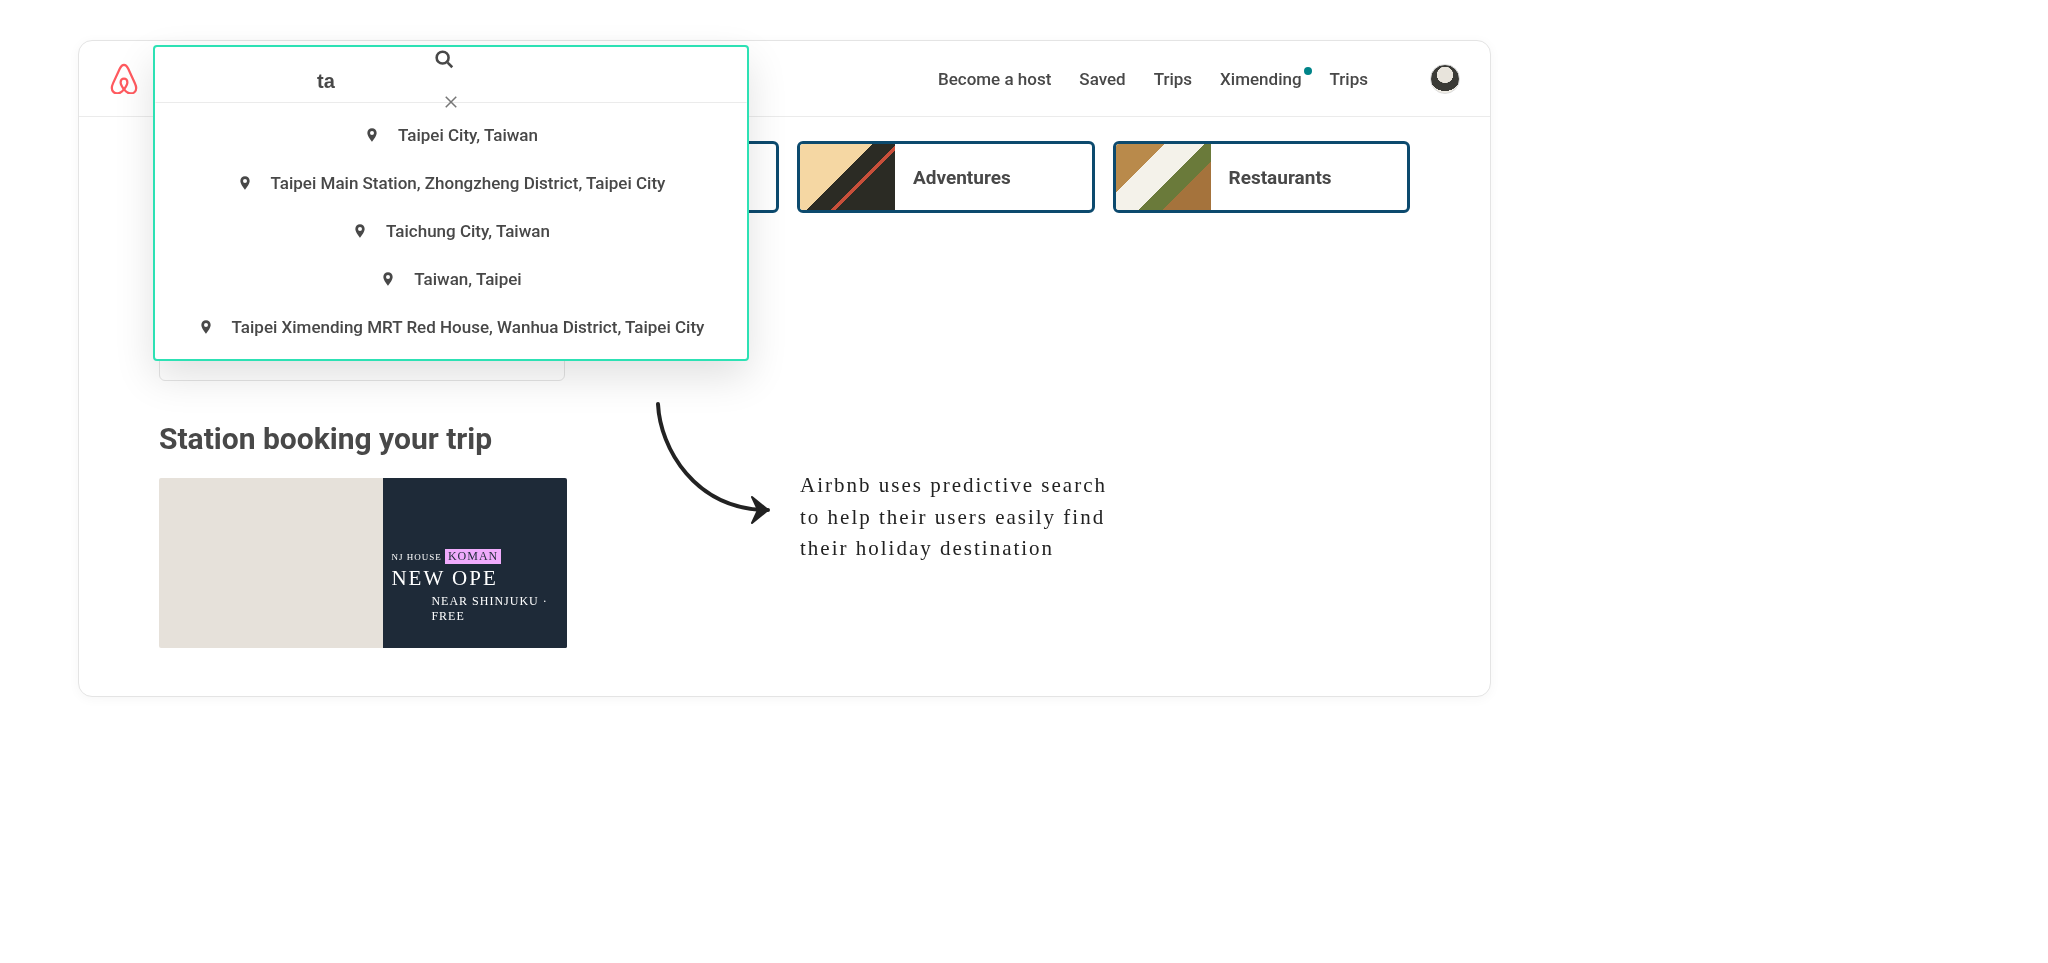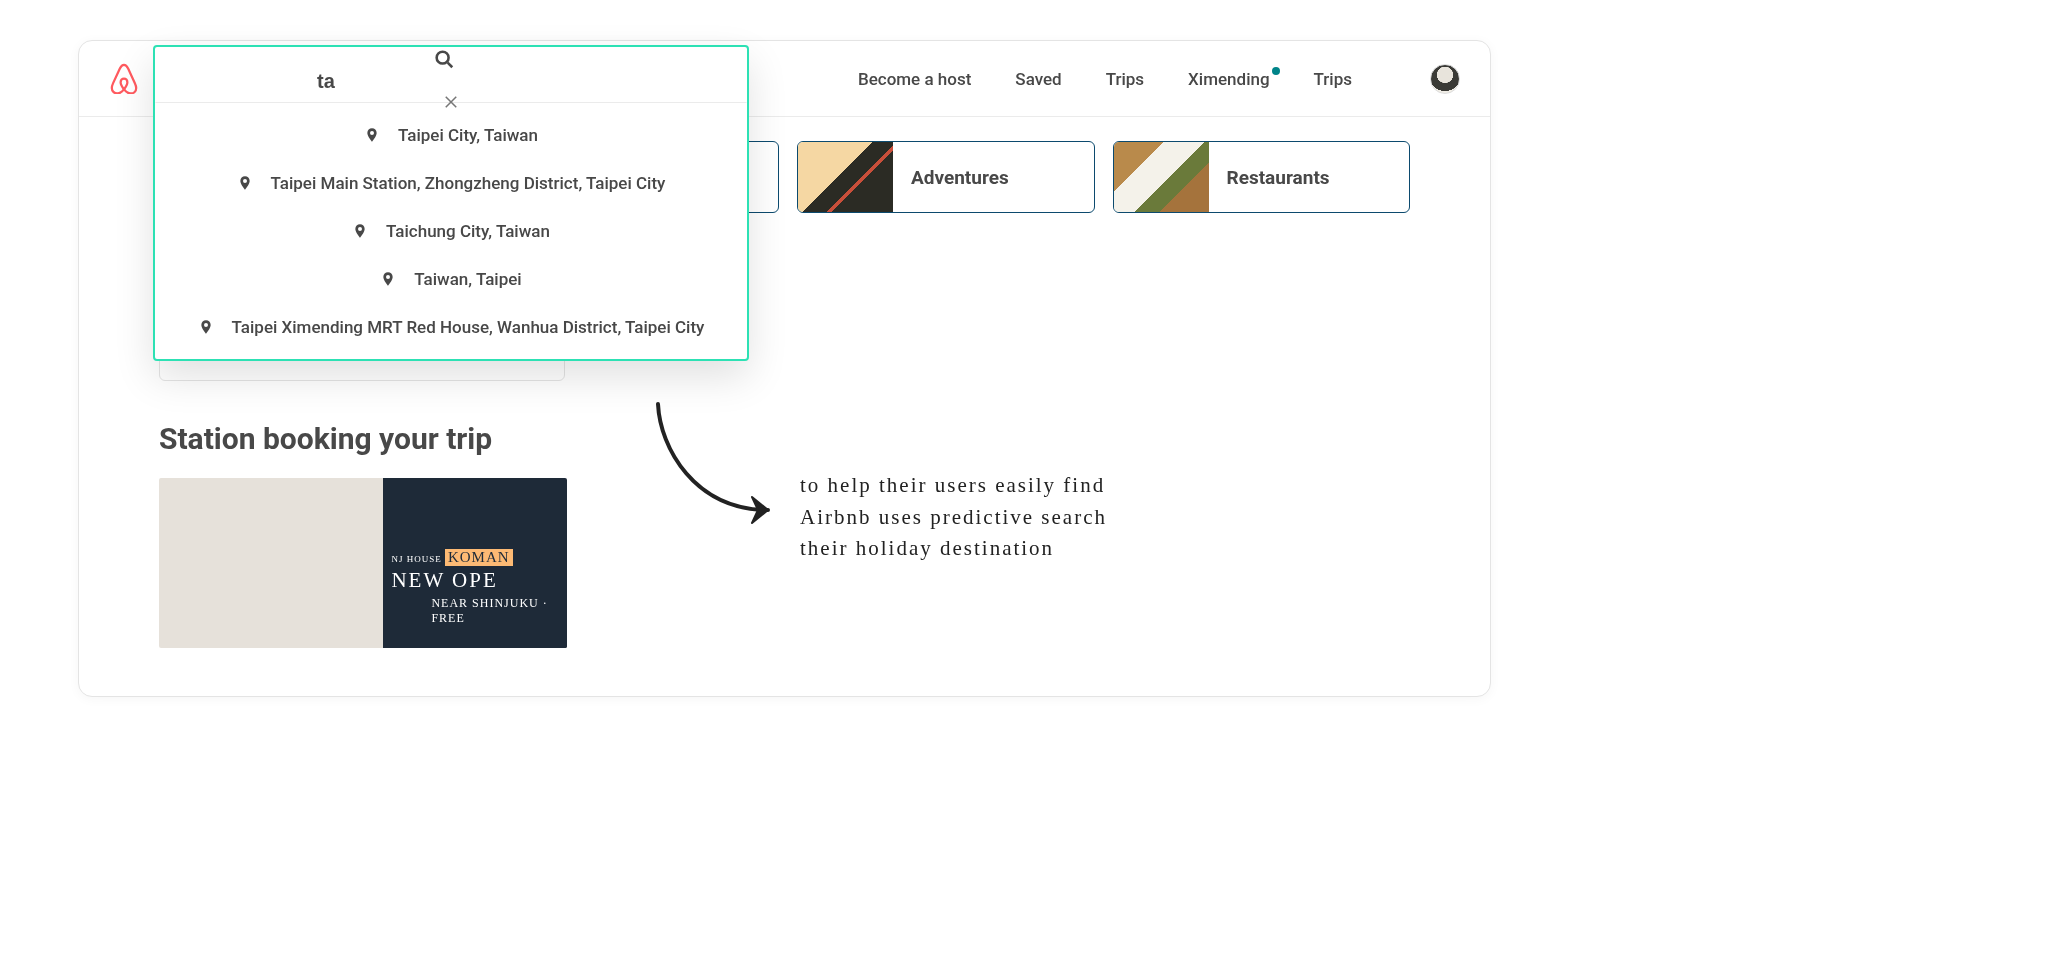--- a/index.html
+++ b/index.html
@@ -57,21 +57,21 @@
   flex: 1;
   border: none;
   font-size: 20px;
   font-weight: 700;
   color: #484848;
   outline: none;
 }
 .clear-icon { width: 18px; height: 18px; color: #767676; }
 
 .nav-spacer { flex: 1; }
-.nav-links { display: flex; align-items: center; gap: 44px; justify-content: flex-end; }
+.nav-links { display: flex; align-items: center; gap: 28px; justify-content: flex-end; }
 .nav-link { font-size: 17px; color: #484848; font-weight: 500; cursor: pointer; position: relative; }
 .notif-dot {
   position: absolute; top: -2px; right: -10px;
   width: 8px; height: 8px; border-radius: 50%;
   background: #008489;
 }
 .avatar {
   width: 30px; height: 30px; border-radius: 50%;
   background: radial-gradient(circle at 50% 35%, #e8e4dc 0 35%, #3a3a36 36% 70%, #f0ede6 71% 100%);
   border: 1px solid #ddd;
@@ -108,21 +108,21 @@
 
 
 .content { padding: 24px 80px; }
 .category-row {
   display: flex; gap: 18px;
   margin-bottom: 30px;
 }
 .cat-card {
   height: 72px;
   flex: 1;
-  border: 1px solid #0c4a6e;
+  border: 3px solid #0c4a6e;
   border-radius: 6px;
   display: flex; align-items: center;
   overflow: hidden;
 }
 .cat-card.blank { flex: 0 0 620px; background:#fff; }
 .cat-thumb {
   width: 95px; height: 100%;
   background: #555;
   flex-shrink: 0;
 }
@@ -154,21 +154,21 @@
   position: relative;
   overflow: hidden;
 }
 .booking-overlay {
   position:absolute; right:0; bottom:0; width:45%; height:62%;
   background:#1e2a38;
   color:#fff; padding:6px 8px;
   font-family: Georgia, serif;
 }
 .ov-small { font-size:9px; letter-spacing:1px; display:block; }
-.ov-smallr { font-size:15px; letter-spacing:1px; display:block; background:#fdba74; color:#1e2a38; display:inline-block; padding:0 3px;}
+.ov-smallr { font-size:12px; letter-spacing:1px; display:block; background:#f0abfc; color:#1e2a38; display:inline-block; padding:0 3px;}
 .ov-big { font-size:21px; letter-spacing:2px; margin-top:2px;}
 .ov-tiny { font-size:12px; letter-spacing:1px; margin-top:3px; display:block;margin-left:40px;}
 
 
 .annotation {
   position: absolute;
   left: 800px;
   top: 470px;
   font-family: "Comic Sans MS", "Segoe Script", cursive;
   font-size: 21px;
@@ -318,18 +318,18 @@
       </div>
     </div>
   </div>
 
   <svg class="arrow-svg" viewBox="0 0 160 140">
     <path d="M18 6 C 20 50, 55 112, 128 112" stroke="#222" stroke-width="4" fill="none" stroke-linecap="round"></path>
     <path d="M128 112 L112 99 L118 112 L112 125 Z" fill="#222" stroke="#222" stroke-width="2" stroke-linejoin="round"></path>
   </svg>
 
   <div class="annotation">
+    <div>Airbnb uses predictive search</div>
     <div>to help their users easily find</div>
-    <div>Airbnb uses predictive search</div>
     <div>their holiday destination</div>
   </div>
 
 </div>
 
 </body></html>

